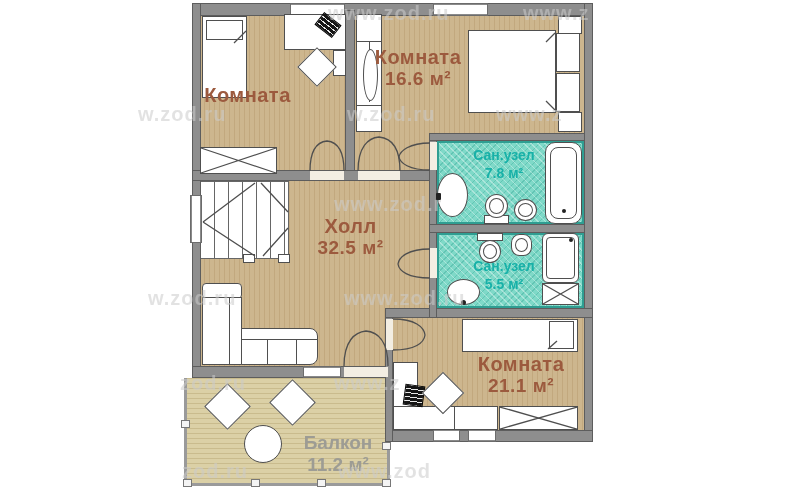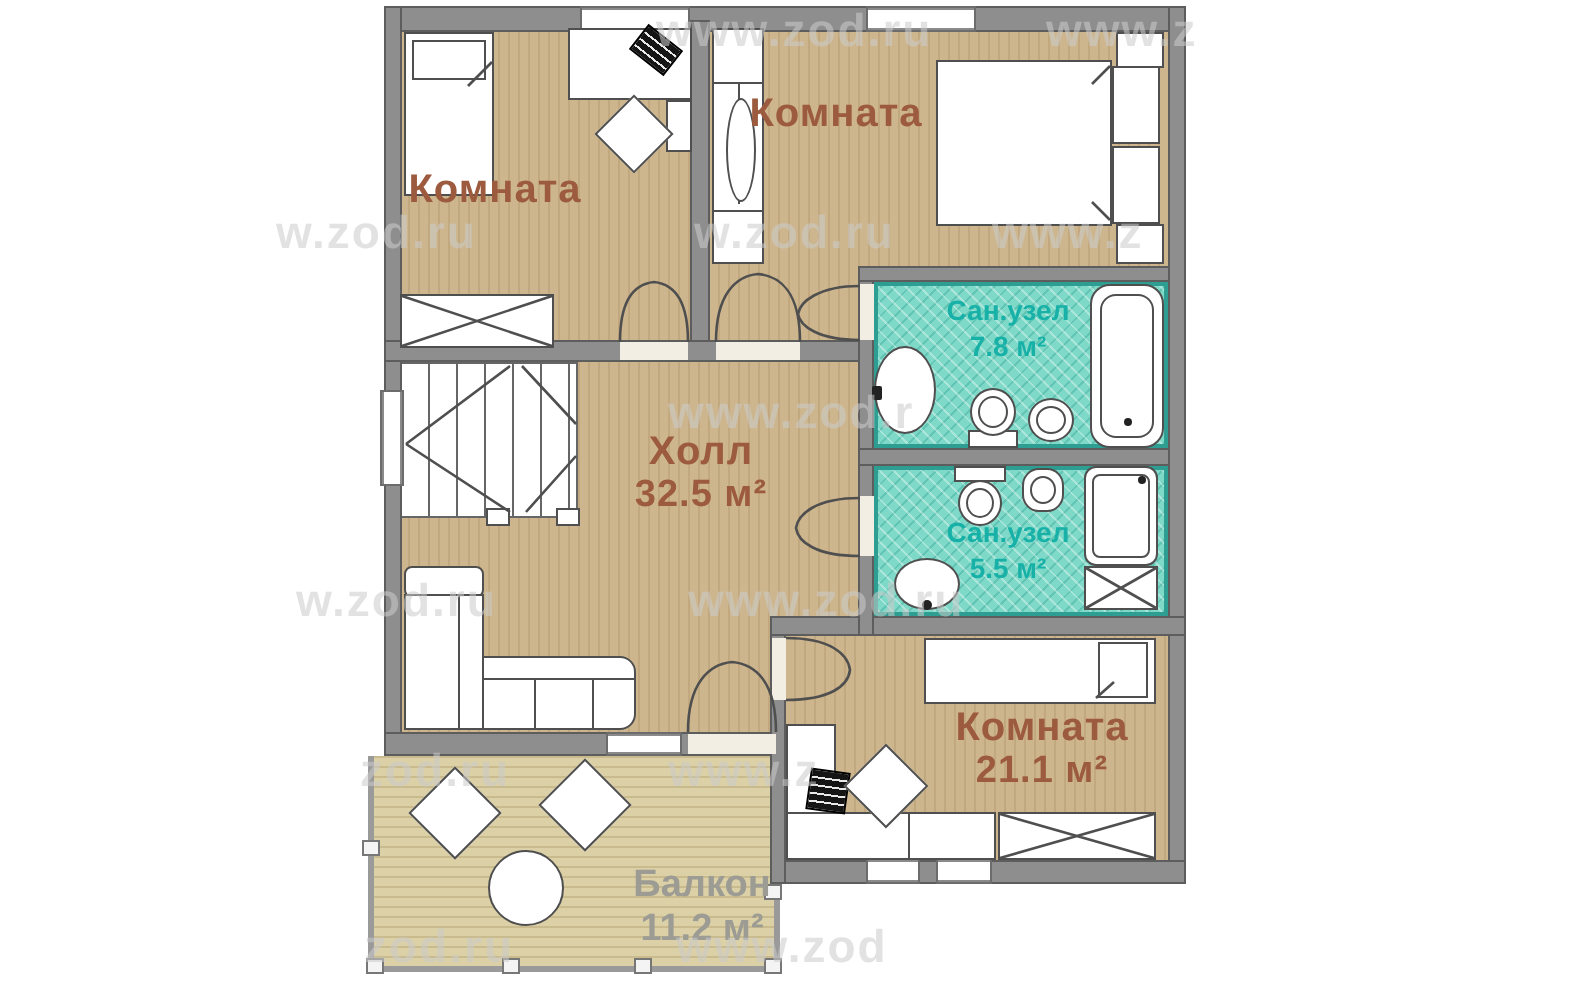--- a/index.html
+++ b/index.html
@@ -29,21 +29,21 @@
   .seamh{position:absolute;left:0;right:0;height:0;border-top:1px solid #4f4f4f;}
   .inner{position:absolute;background:#fff;border:1px solid #4f4f4f;}
   .dot{position:absolute;background:#222;border-radius:50%;}
   .room-label{position:absolute;text-align:center;font-weight:bold;font-size:20px;
       line-height:1.12;color:#9c5a3e;letter-spacing:.5px;}
   .room-label .area{font-size:19px;}
   .bath-label{position:absolute;text-align:center;font-weight:bold;font-size:14px;
       line-height:1.25;color:#17b1a8;}
   .balcony-label{position:absolute;text-align:center;font-weight:bold;font-size:19px;
       line-height:1.15;color:#9d9c94;}
-  .wm{position:absolute;font-weight:bold;font-size:23px;color:#cccccc;opacity:.55;
+  .wm{position:absolute;font-weight:bold;font-size:20px;color:#cccccc;opacity:.55;
       letter-spacing:1px;white-space:nowrap;}
   svg.linework{position:absolute;left:0;top:0;pointer-events:none;}
   svg.linework path{fill:none;stroke:#4f4f4f;stroke-width:1.3px;}
 </style>
 </head>
 <body>
 
 <div id="plan">
 
   <div class="abs floor-wood" style="left:199px;top:14px;width:386px;height:356px;"></div>
@@ -182,38 +182,39 @@
     <path d="M234,43 L246,31"></path>
     <path d="M546,42 L555,33 M546,101 L555,110"></path>
     <path d="M548,349 L557,341"></path>
   </svg>
 
   <div class="room-label" style="left:185px;top:84px;width:125px;">
     <div>Комната</div>
   </div>
   <div class="room-label" style="left:358px;top:46px;width:120px;">
     <div>Комната</div>
+    <div class="area">16.6 м²</div>
   </div>
   <div class="bath-label" style="left:448px;top:147px;width:112px;">
     <div>Сан.узел</div>
     <div>7.8 м²</div>
   </div>
   <div class="bath-label" style="left:448px;top:258px;width:112px;">
     <div>Сан.узел</div>
     <div>5.5 м²</div>
   </div>
   <div class="room-label" style="left:298px;top:215px;width:105px;">
     <div>Холл</div>
     <div class="area">32.5 м²</div>
   </div>
   <div class="room-label" style="left:462px;top:353px;width:118px;">
     <div>Комната</div>
     <div class="area">21.1 м²</div>
   </div>
-  <div class="balcony-label" style="left:292px;top:432px;width:118px;">
+  <div class="balcony-label" style="left:279px;top:432px;width:118px;">
     <div>Балкон</div>
     <div>11.2 м²</div>
   </div>
 
   <div class="wm" style="left:328px;top:2px;">www.zod.ru</div>
   <div class="wm" style="left:523px;top:2px;">www.z</div>
   <div class="wm" style="left:138px;top:103px;">w.zod.ru</div>
   <div class="wm" style="left:347px;top:103px;">w.zod.ru</div>
   <div class="wm" style="left:496px;top:103px;">www.z</div>
   <div class="wm" style="left:334px;top:193px;">www.zod.r</div>

